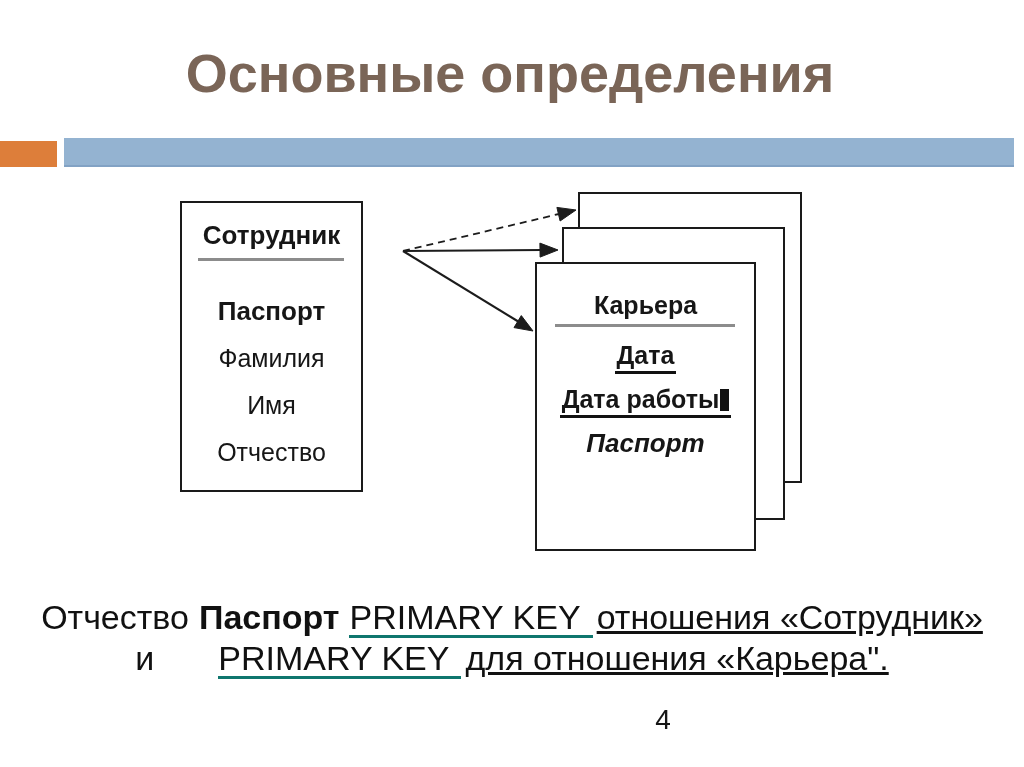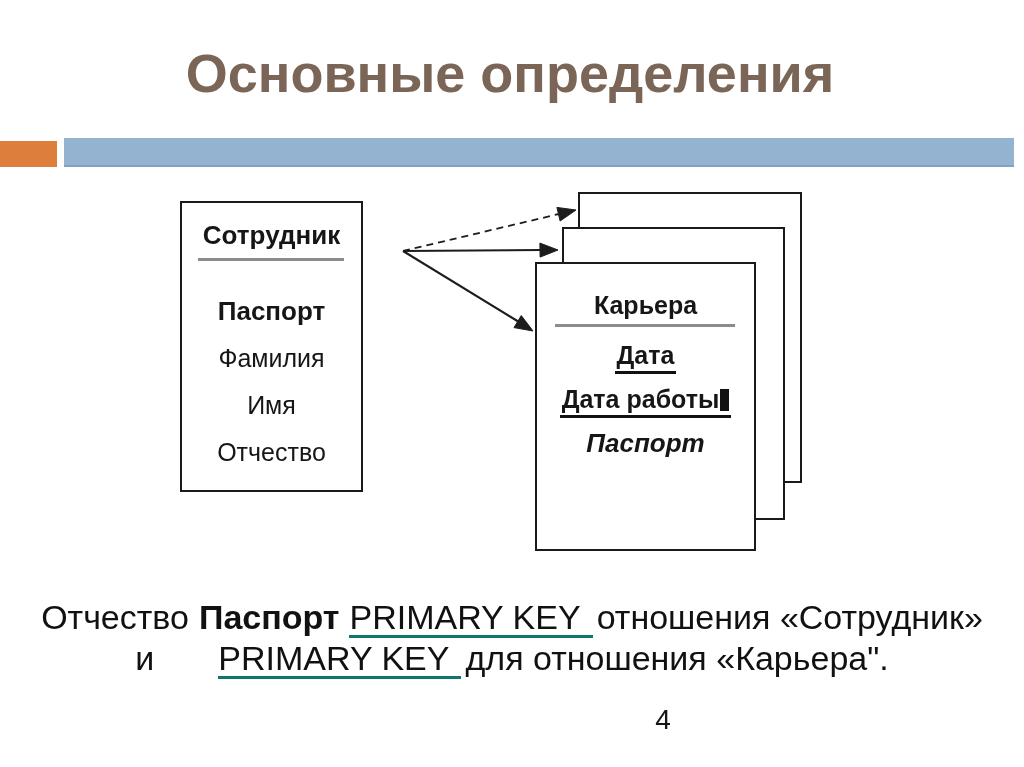--- a/index.html
+++ b/index.html
@@ -69,21 +69,21 @@
     position:absolute;left:0;top:0;width:1024px;height:767px;
     z-index:4;pointer-events:none;
   }
   
   .caption{
     position:absolute;left:0;top:597px;width:1024px;
     text-align:center;color:#111;
     font-size:34px;line-height:40px;
   }
   .caption .seg{margin-right:10px;}
-  .caption .seg-last{margin-right:0;}
+  .caption .seg-last{margin-right:0;text-decoration:underline;}
   .caption .bold{font-weight:bold;}
   .caption .underline{
     display:inline-block;
     border-bottom:3px solid #0f766e;
     padding-right:12px;padding-bottom:0px;
     margin-right:4px;line-height:36px;
   }
   .caption .prefix-i{margin-right:64px;}
   
   .page-number{

